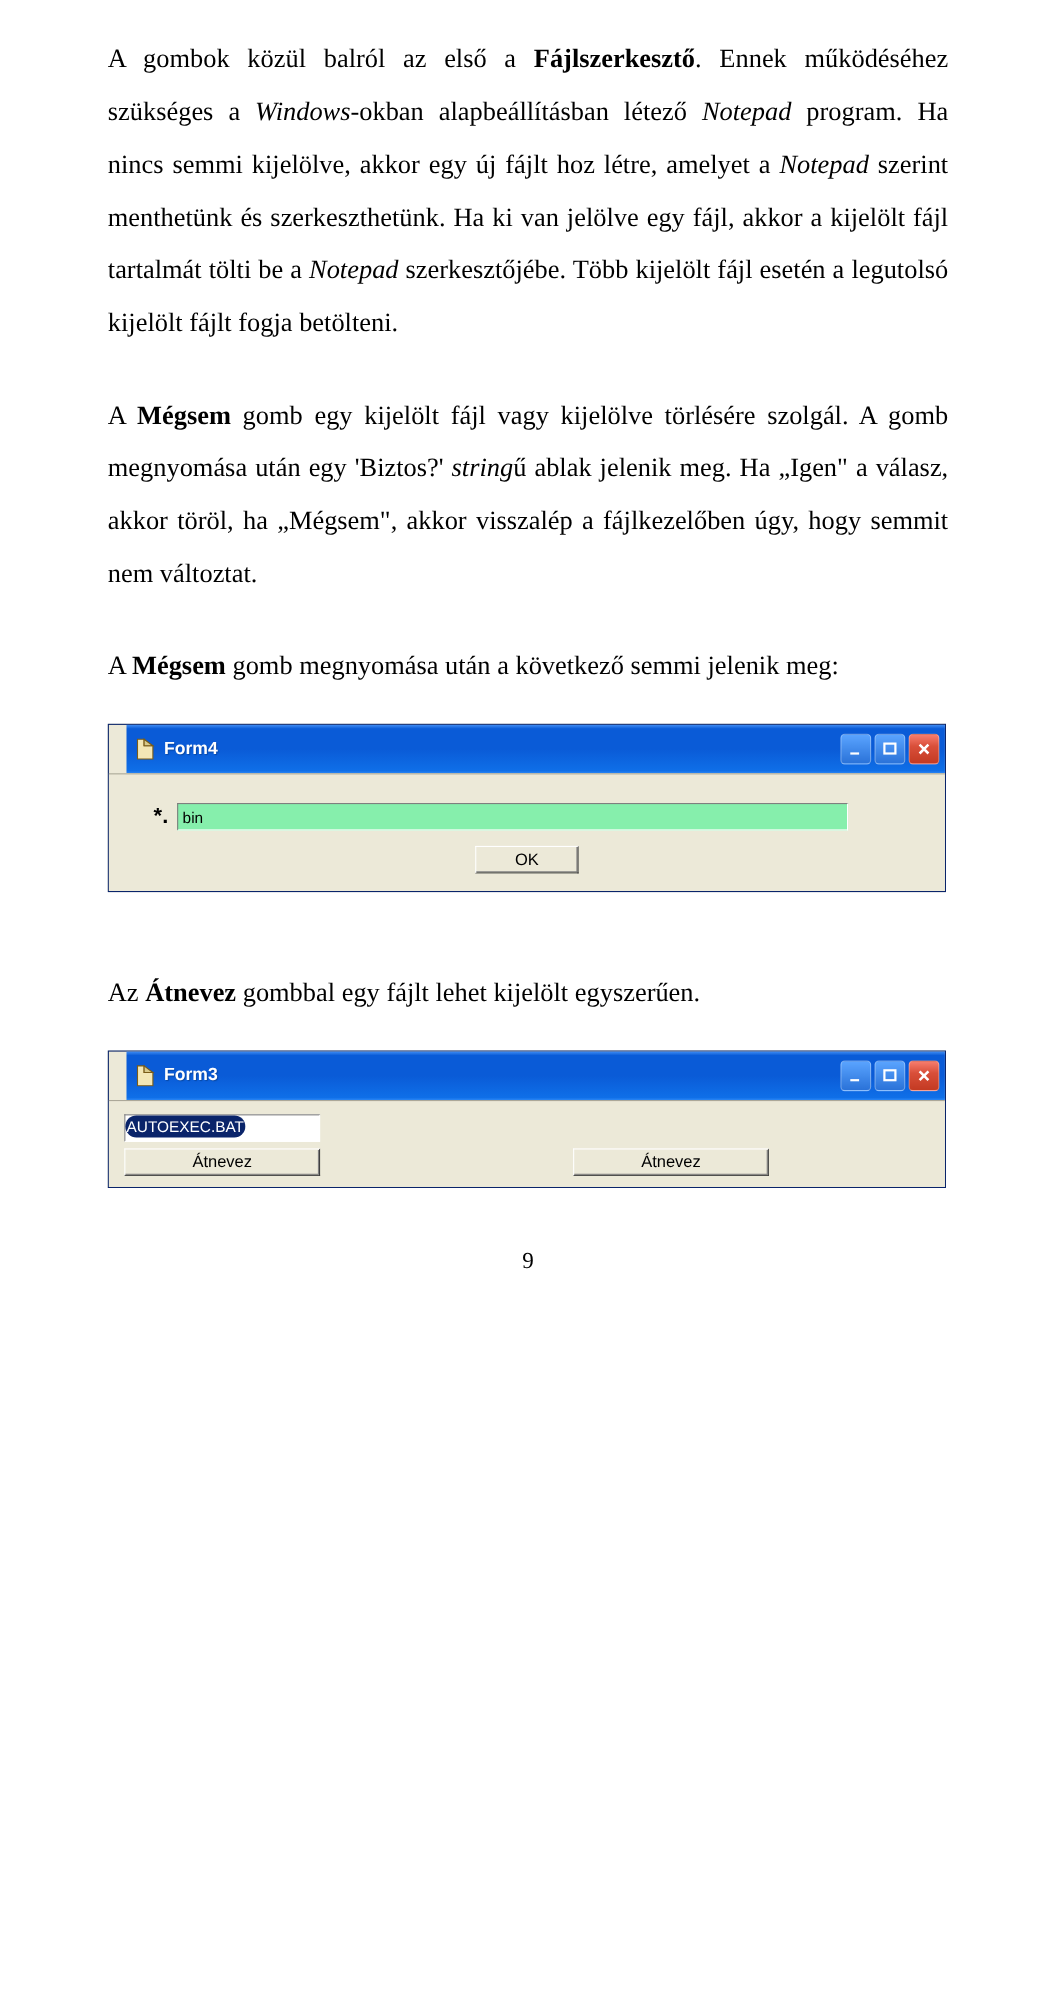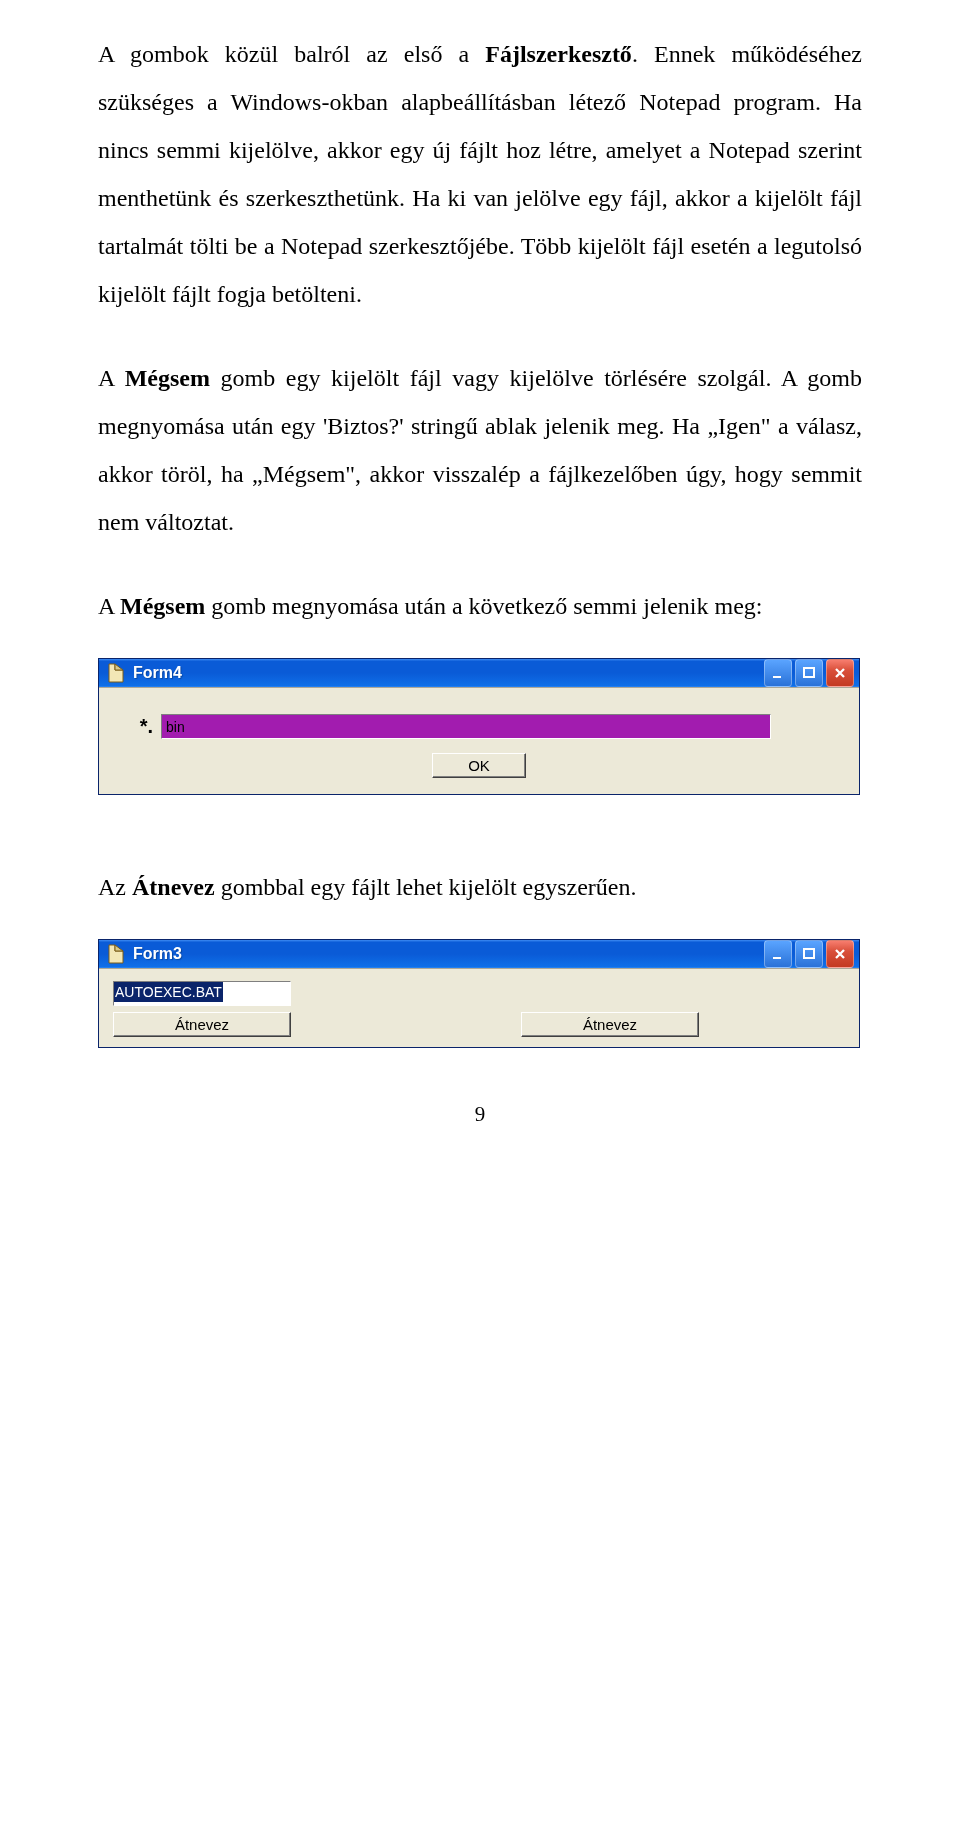--- a/index.html
+++ b/index.html
@@ -15,37 +15,38 @@
     box-sizing: border-box;
   }
   .para {
     font-size: 24px;
     line-height: 2.0;
     margin: 0 0 36px 0;
     text-align: justify;
   }
   .para-last { margin-bottom: 28px; }
   .bold { font-weight: bold; }
-  .italic { }
+  .italic { font-style: italic; }
 
   
   .win {
     width: 762px;
     border: 1px solid #0a246a;
     background: #ece9d8;
     box-sizing: border-box;
     margin-bottom: 8px;
   }
   .titlebar {
-    height: 28px;
+    height: 44px;
     background: linear-gradient(to bottom, #3f8cf3 0%, #0a5bd7 8%, #0a5bd7 50%, #0f6fe8 95%, #2a86f5 100%);
     display: flex;
     align-items: center;
     padding: 0 5px 0 6px;
     box-sizing: border-box;
+    margin-left: 16px;
   }
   .app-icon {
     width: 22px;
     height: 22px;
     margin-right: 6px;
     display: flex;
     align-items: center;
     justify-content: center;
   }
   .app-icon svg { display:block; }
@@ -97,21 +98,21 @@
     font-size:20px;
     font-weight: bold;
   }
   .text-input {
     width:610px;
     height:25px;
     border-top:1px solid #7f7f7f;
     border-left:1px solid #7f7f7f;
     border-right:1px solid #fff;
     border-bottom:1px solid #fff;
-    background:#a21caf;
+    background:#86efac;
     font-family: "MS Sans Serif", Tahoma, Arial, sans-serif;
     font-size:14px;
     padding:1px 4px;
     box-sizing:border-box;
   }
   .btn {
     font-family: "MS Sans Serif", Tahoma, sans-serif;
     font-size:15px;
     background:#ece9d8;
     border-top:1px solid #fff;
@@ -145,20 +146,21 @@
     box-sizing:border-box;
     display:block;
     margin-bottom:6px;
   }
   .f3-input .sel{
     display:inline-block;
     background:#0a246a;
     color:#fff;
     padding:2px 1px 2px 1px;
     font-size:14px;
+    border-radius:10px;
   }
   .f3-row{ display:flex; gap:230px; }
   .f3-btn{ width:178px; }
 
   .page-num{
     text-align:center;
     font-size:21px;
     font-family:"Times New Roman",serif;
     margin-top:54px;
   }

